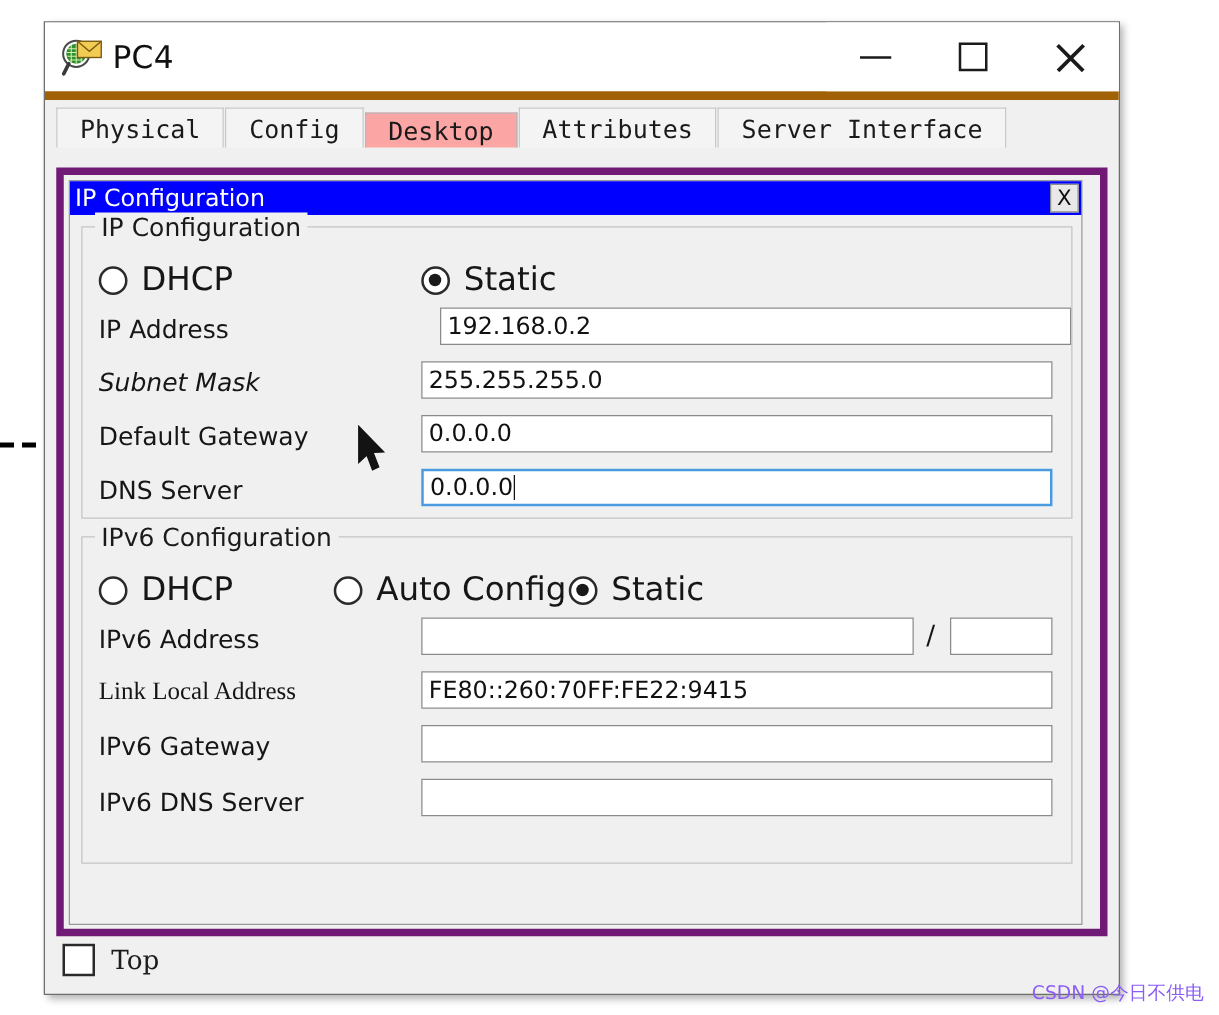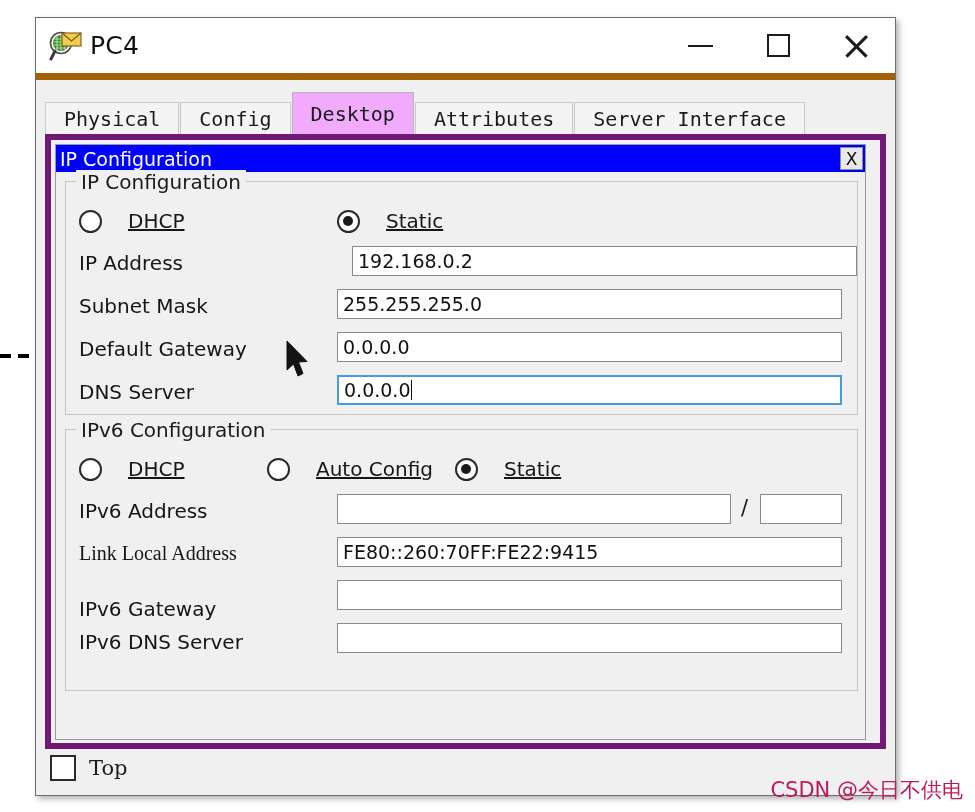--- a/index.html
+++ b/index.html
@@ -82,39 +82,39 @@
     content: ""; position: absolute;
     left: -1px; top: 12px; width: 29px; height: 2.5px; background: #1b1b1b;
   }
   .wb-close::before { transform: rotate(45deg); }
   .wb-close::after  { transform: rotate(-45deg); }
 
   
   .tabstrip {
     position: relative;
     height: 34px;
-    margin: 20px 0 0 9px;
+    margin: 4px 0 0 9px;
     display: flex;
     align-items: flex-end;
     font-family: "DejaVu Sans Mono", monospace;
   }
   .tab {
     height: 32px;
     padding: 0 18px;
     display: flex; align-items: center; justify-content: center;
     font-size: 20px;
     color: #1a1a1a;
     background: #f4f4f4;
     border: 1px solid #c9c9c9;
     border-bottom: none;
     margin-right: 1px;
   }
   .tab.active {
-    background: #f0abfc;
-    height: 42px;
+    background: #fca5a5;
+    height: 28px;
     border-color: #b6b6b6;
     position: relative;
     z-index: 3;
   }
 
   
   .desktop-panel {
     position: absolute;
     left: 9px; top: 116px;
     width: 841px; height: 615px;
@@ -195,24 +195,23 @@
   }
   .radio.sel::after {
     content: "";
     position: absolute;
     left: 4px; top: 4px;
     width: 10px; height: 10px;
     border-radius: 50%;
     background: #1a1a1a;
   }
   .radio-label {
-    margin-left: 26px;
-    font-size: 20px;
+    margin-left: 11px;
+    font-size: 26px;
     color: #161616;
-    text-decoration: underline;
   }
 
   
   .field {
     position: absolute;
     background: #ffffff;
     border: 1px solid #8a8a8a;
     height: 30px;
     display: flex;
     align-items: center;
@@ -262,22 +261,22 @@
     margin-left: 13px;
     font-size: 21px;
     color: #1d1d1d;
     font-family: "DejaVu Serif", serif;
   }
 
   
   .watermark {
     position: absolute;
     right: 12px; bottom: 8px;
-    font-size: 21px;
-    color: #be185d;
+    font-size: 15px;
+    color: #8b5cf6;
     font-family: "DejaVu Sans", sans-serif;
     white-space: nowrap;
   }
 </style>
 </head>
 <body>
 
 <div id="root">
 
   <div class="link-line"></div>
@@ -359,21 +358,21 @@
           <div class="row" style="left:271px; top:27px;">
             <span class="radio sel"></span>
             <span class="radio-label">Static</span>
           </div>
 
           <span class="lbl" style="position:absolute; left:13px; top:69px;">IP Address</span>
           <div class="field" style="left:286px; top:64px; width:505px;align-items:center;">
             <span>192.168.0.2</span>
           </div>
 
-          <span class="lbl" style="position:absolute; left:13px; top:112px;">Subnet Mask</span>
+          <span class="lbl" style="position:absolute; left:13px; top:112px;font-style:italic;">Subnet Mask</span>
           <div class="field" style="left:271px; top:107px; width:505px;">
             <span>255.255.255.0</span>
           </div>
 
           <span class="lbl" style="position:absolute; left:13px; top:155px;">Default Gateway</span>
           <div class="field" style="left:271px; top:150px; width:505px;">
             <span>0.0.0.0</span>
           </div>
 
           <span class="lbl" style="position:absolute; left:13px; top:198px;">DNS Server</span>
@@ -406,21 +405,21 @@
           <span class="slash" style="left:675px; top:66px;">/</span>
           <div class="field" style="left:694px; top:64px; width:82px;">
             <span></span>
           </div>
 
           <span class="lbl" style="position:absolute; left:13px; top:112px;font-family:Liberation Serif, serif;">Link Local Address</span>
           <div class="field" style="left:271px; top:107px; width:505px;">
             <span>FE80::260:70FF:FE22:9415</span>
           </div>
 
-          <span class="lbl" style="position:absolute; left:13px; top:167px;">IPv6 Gateway</span>
+          <span class="lbl" style="position:absolute; left:13px; top:155px;">IPv6 Gateway</span>
           <div class="field" style="left:271px; top:150px; width:505px;">
             <span></span>
           </div>
 
           <span class="lbl" style="position:absolute; left:13px; top:200px;">IPv6 DNS Server</span>
           <div class="field" style="left:271px; top:193px; width:505px;">
             <span></span>
           </div>
         </div>
 

